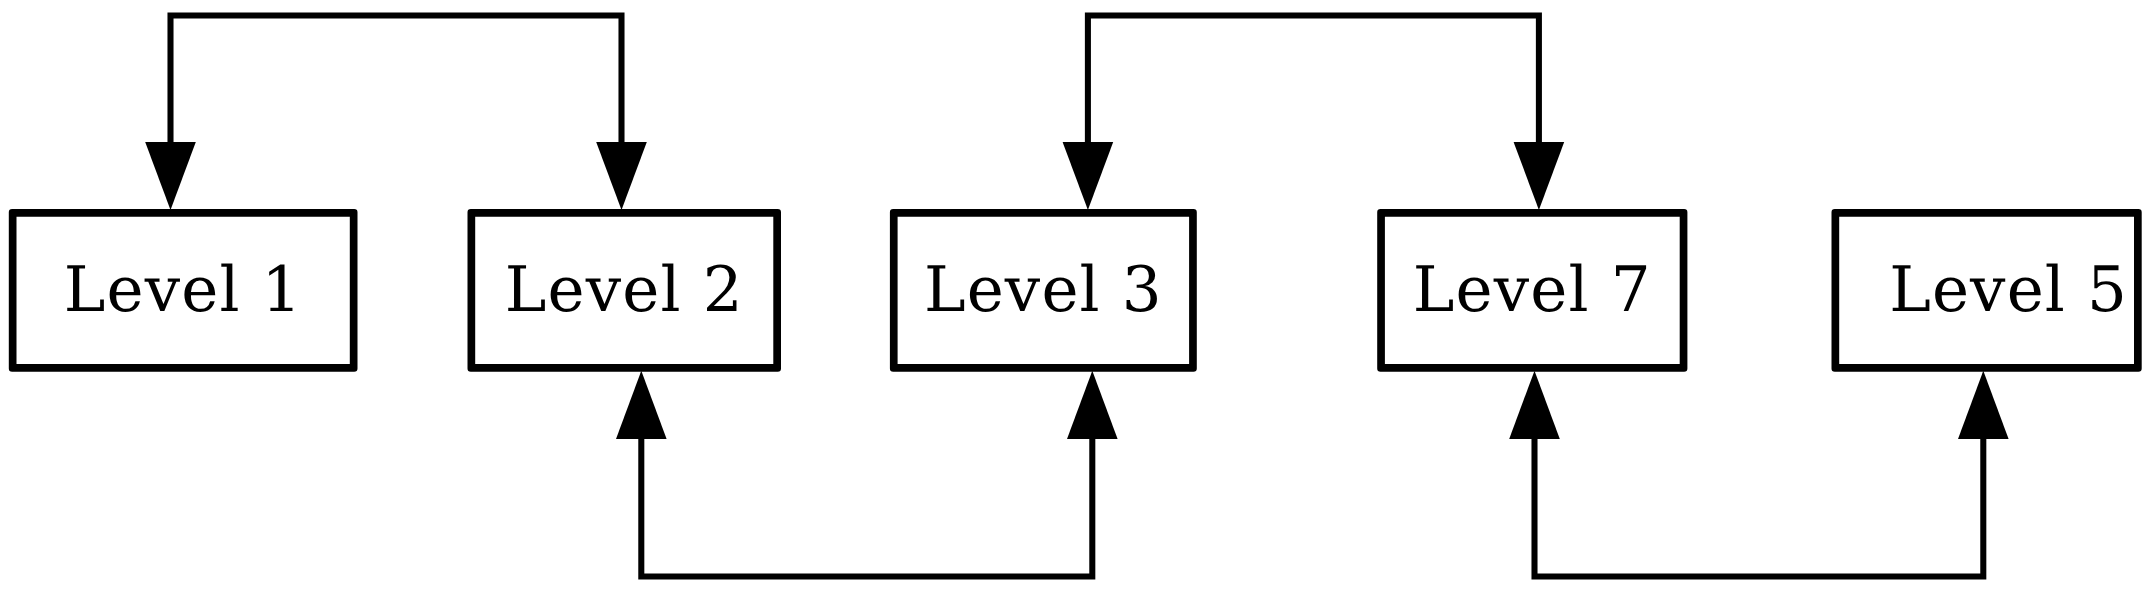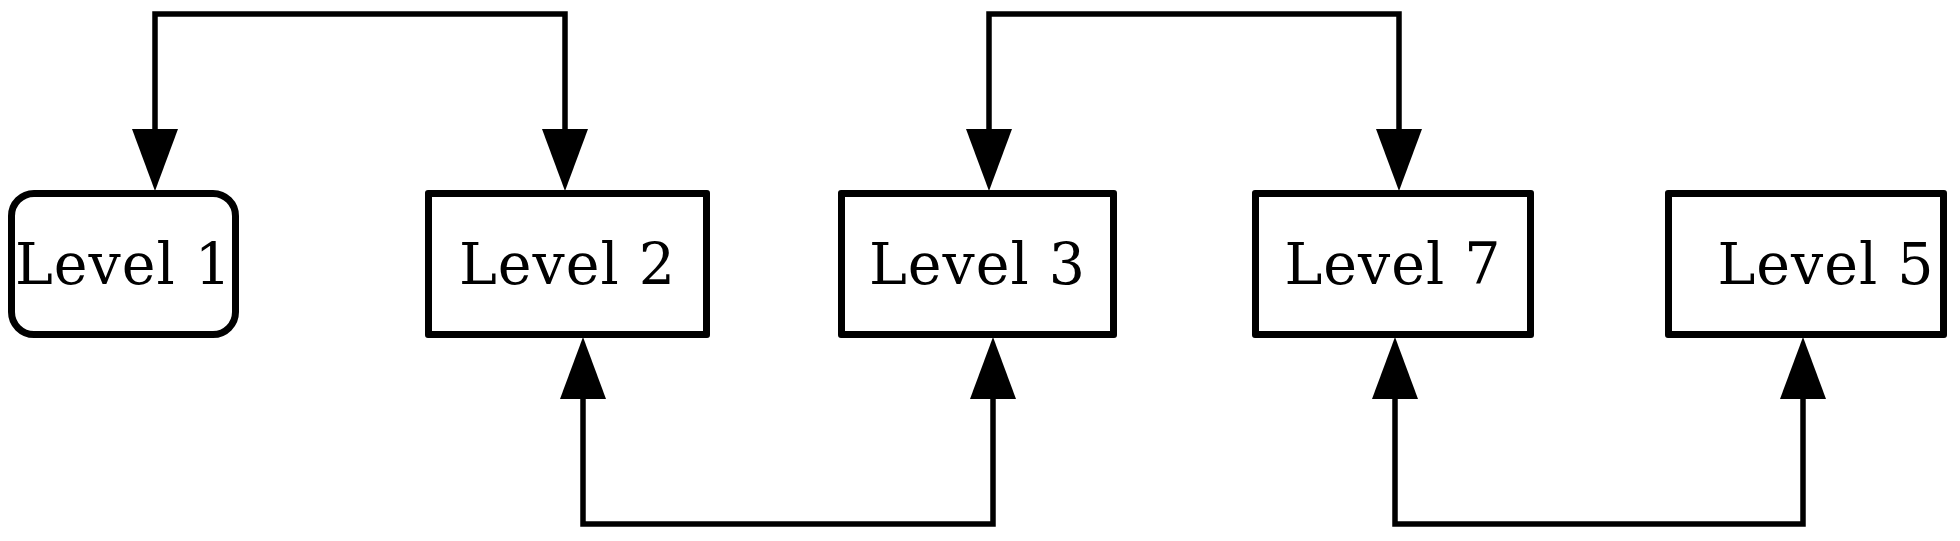--- a/index.html
+++ b/index.html
@@ -75,27 +75,27 @@
       <path class="head" d="M 993 337 L 970 399 L 1016 399 Z"></path>
     </g>
 
     <g>
       <path class="rail" d="M 1395 396 L 1395 524 L 1803 524 L 1803 396"></path>
       <path class="head" d="M 1395 337 L 1372 399 L 1418 399 Z"></path>
       <path class="head" d="M 1803 337 L 1780 399 L 1826 399 Z"></path>
     </g>
   </svg>
 
-  <div class="node" style="left: 8px;    width: 231px; border-radius: 26px;">
+  <div class="node" style="left: 8px;    width: 317px;">
     <span>Level 1</span>
   </div>
   <div class="node" style="left: 425px;  width: 285px;">
     <span>Level 2</span>
   </div>
-  <div class="node" style="left: 838px;  width: 279px;">
+  <div class="node" style="left: 809px;  width: 279px;">
     <span>Level 3</span>
   </div>
   <div class="node" style="left: 1252px; width: 282px;">
     <span>Level 7</span>
   </div>
   <div class="node" style="left: 1665px; width: 282px; padding-left: 40px;">
     <span>Level 5</span>
   </div>
 
 </div>

